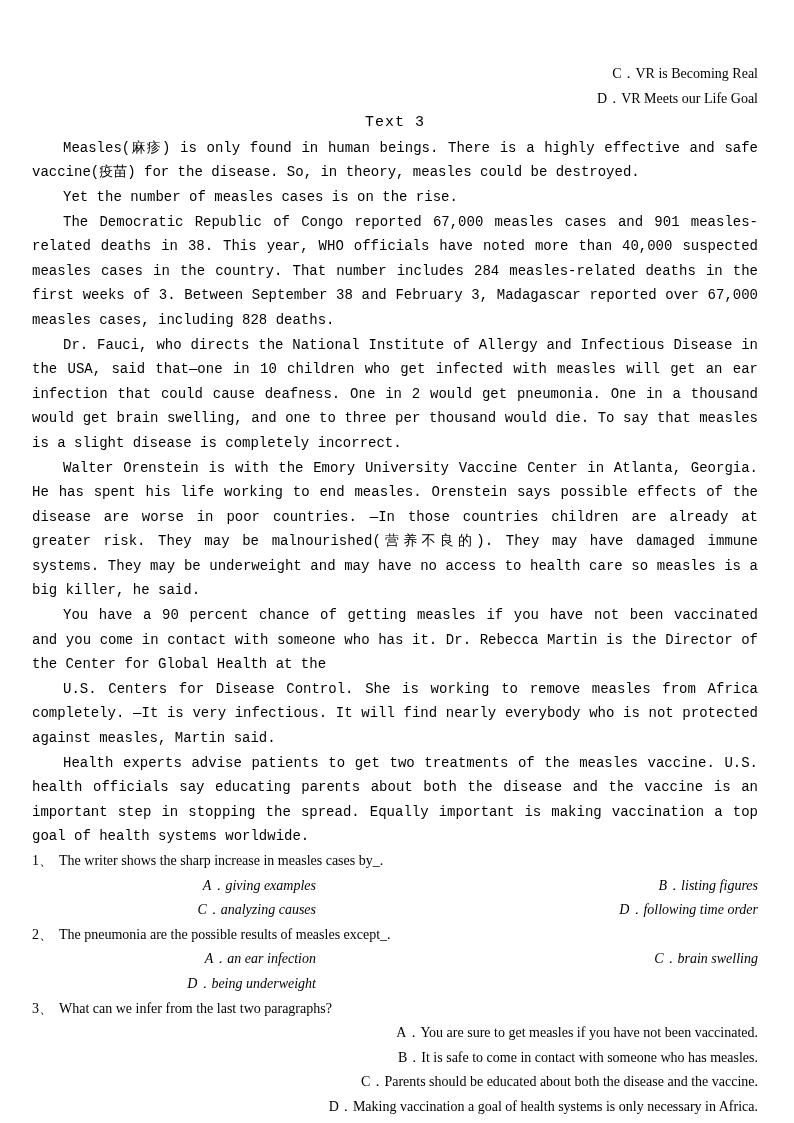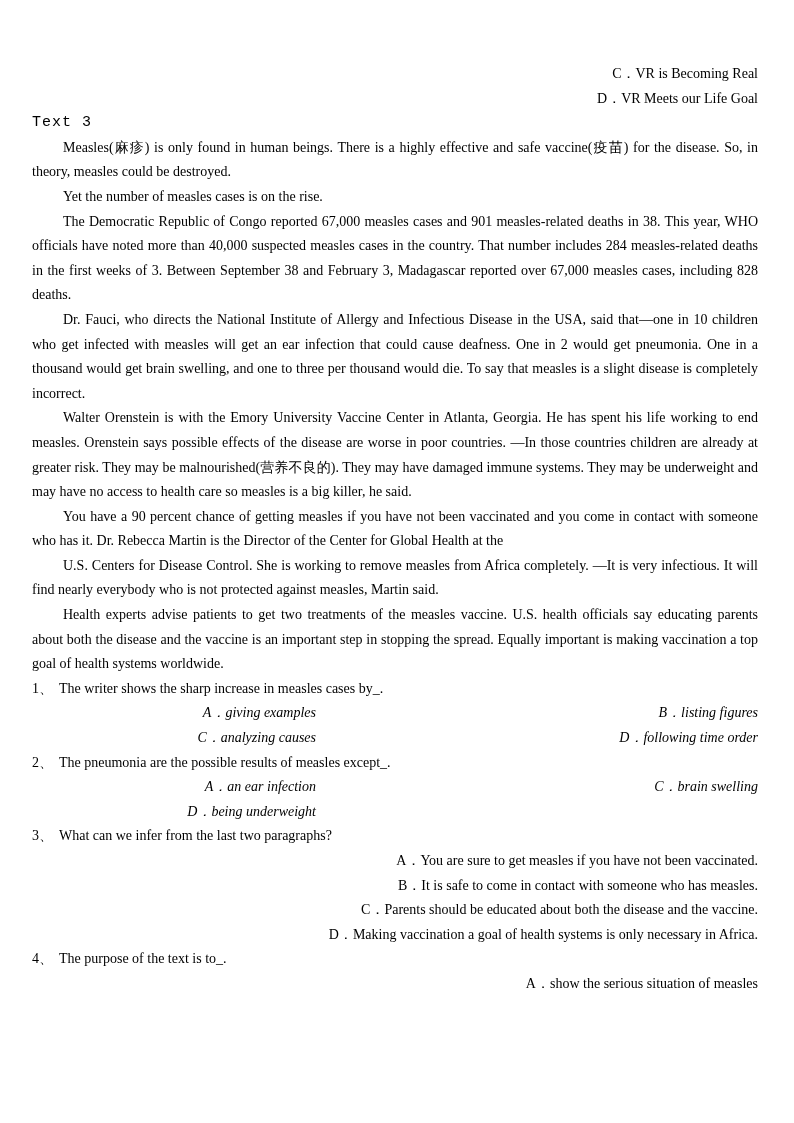--- a/index.html
+++ b/index.html
@@ -28,29 +28,30 @@
   }
   .olabel {
     display: inline-block;
     min-width: 30px;
   }
   .qnum {
     display: inline-block;
     min-width: 27px;
   }
   .heading {
-    text-align: left;
+    text-align: center;
     font-family: "Liberation Mono", "DejaVu Sans Mono", monospace;
     font-size: 15px;
     letter-spacing: 1px;
   }
   p.para {
     margin: 0;
     text-align: justify;
     text-indent: 31px;
+    font-family: Liberation Mono, monospace;
   }
   .opts.two-col {
     display: grid;
     grid-template-columns: 284px 1fr;
     font-style: italic;
   }
 </style>
 </head>
 <body>
 

